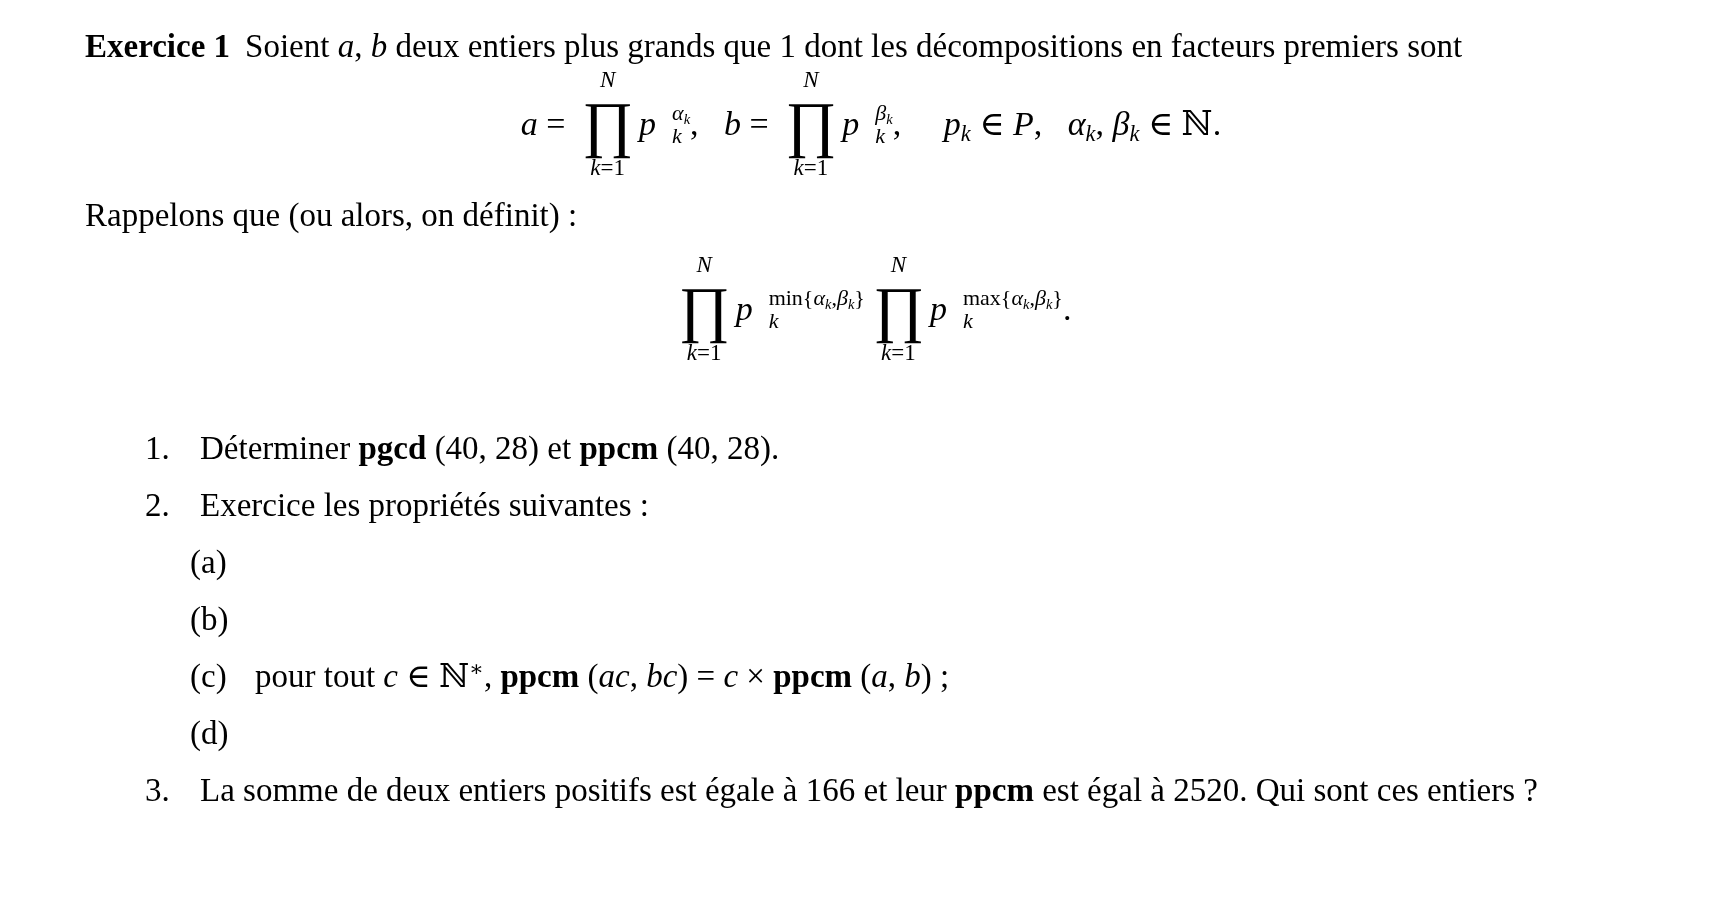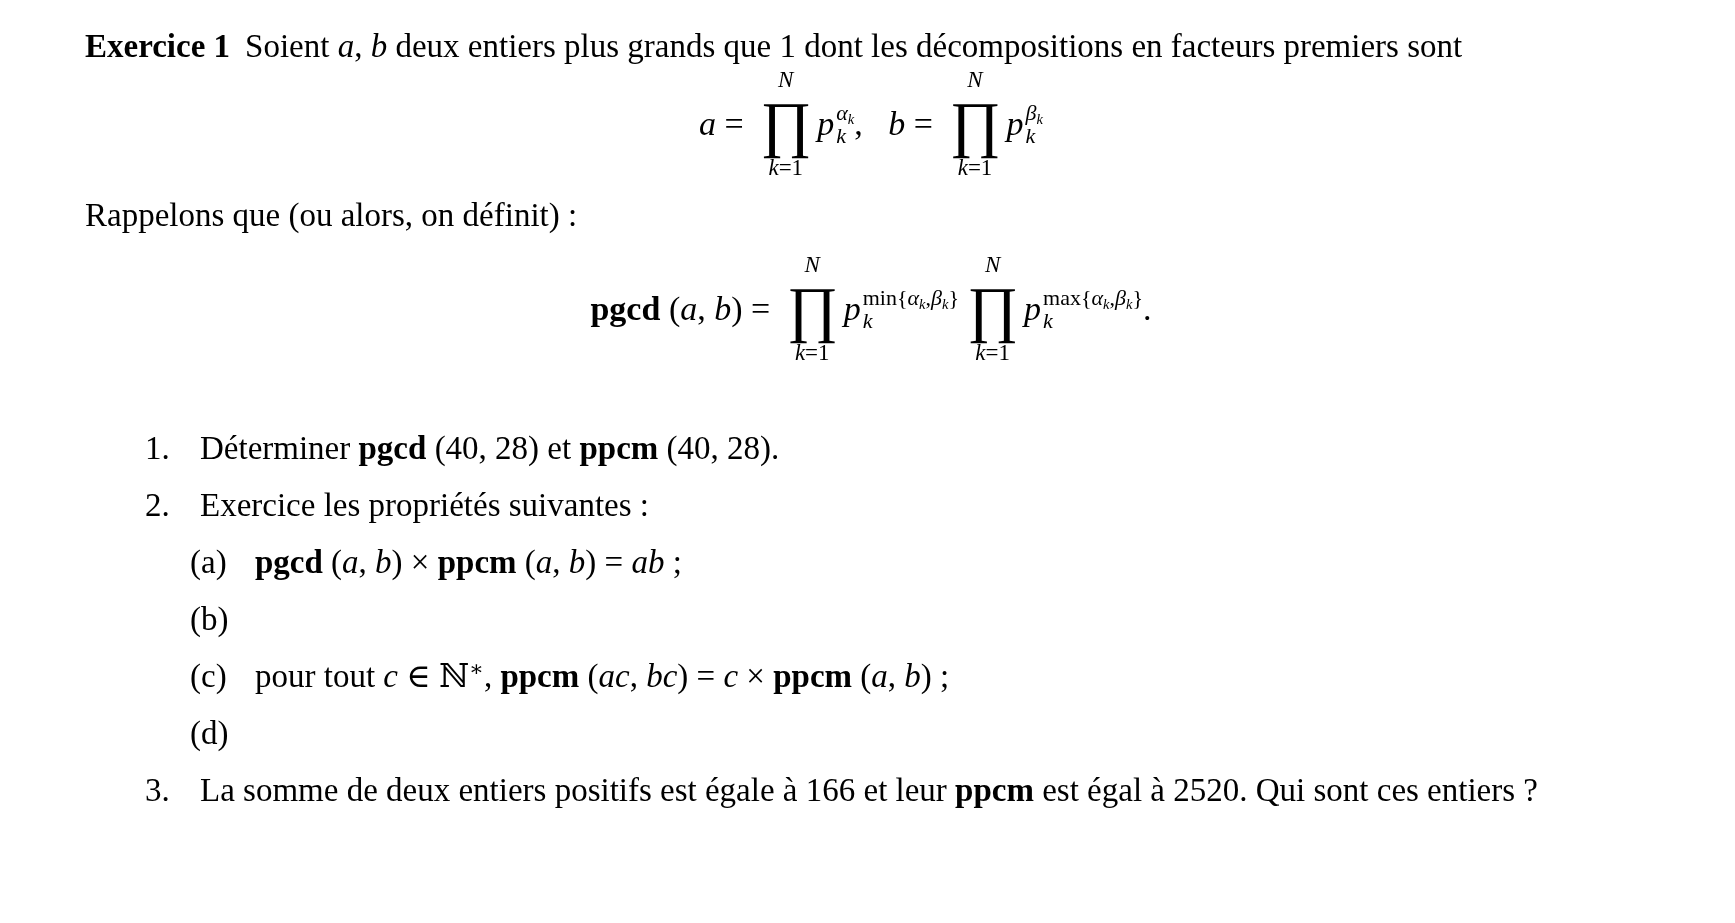--- a/index.html
+++ b/index.html
@@ -26,21 +26,21 @@
   
   .eq { display:flex; justify-content:center; align-items:center; }
   .eq1 { margin:-2px 0 12px 0; }
   .eq2 { margin:14px 0 60px 0; }
   .mtext { font-size:34px; line-height:42px; white-space:pre; }
   .prod { display:inline-flex; flex-direction:column; align-items:center; margin:0 6px 0 8px; }
   .plim { font-size:23px; line-height:26px; white-space:pre; }
   .pop  { font-size:62px; line-height:58px; padding:2px 0; }
   .scripted { display:inline-flex; align-items:center; }
   .sbase { font-size:34px; line-height:42px; }
-  .scripts { display:inline-flex; flex-direction:column; align-items:flex-start; justify-content:center; font-size:22px; line-height:23px; margin-left:2px; white-space:pre; }
+  .scripts { display:inline-flex; flex-direction:column; align-items:flex-start; justify-content:center; font-size:22px; line-height:23px; margin-left:16px; white-space:pre; }
 
   
   .qlist { margin:0; }
   .item { display:flex; line-height:45px; margin-bottom:12px; }
   .item .lab { flex:0 0 auto; }
   .item .txt { flex:1 1 auto; }
   .l1 { padding-left:60px; }
   .l1 .lab { width:55px; }
   .l2 { padding-left:105px; }
   .l2 .lab { width:65px; }
@@ -75,26 +75,26 @@
       <span class="pop">∏</span>
       <span class="plim"><i>k</i>=1</span>
     </span>
     <span class="scripted">
       <span class="sbase"><i>p</i></span>
       <span class="scripts">
         <span class="ssup"><i>β<sub>k</sub></i></span>
         <span class="ssub"><i>k</i></span>
       </span>
     </span>
+    <span class="mtext">,     <i>p<sub>k</sub></i> ∈ <i>P</i>,   <i>α<sub>k</sub></i>, <i>β<sub>k</sub></i> ∈ ℕ.</span>
   </div>
 
   <p class="para">Rappelons que (ou alors, on définit) :</p>
 
   <div class="eq eq2">
-    <span class="mtext"><b>pgcd</b> (<i>a</i>, <i>b</i>) = </span>
     <span class="prod">
       <span class="plim"><i>N</i></span>
       <span class="pop">∏</span>
       <span class="plim"><i>k</i>=1</span>
     </span>
     <span class="scripted">
       <span class="sbase"><i>p</i></span>
       <span class="scripts">
         <span class="ssup">min{<i>α<sub>k</sub></i>,<i>β<sub>k</sub></i>}</span>
         <span class="ssub"><i>k</i></span>
@@ -119,21 +119,20 @@
     <div class="item l1">
       <span class="lab">1.</span>
       <span class="txt">Déterminer <b>pgcd</b> (40, 28) et <b>ppcm</b> (40, 28).</span>
     </div>
     <div class="item l1">
       <span class="lab">2.</span>
       <span class="txt">Exercice les propriétés suivantes :</span>
     </div>
     <div class="item l2">
       <span class="lab">(a)</span>
-      <span class="txt"><b>pgcd</b> (<i>a</i>, <i>b</i>) × <b>ppcm</b> (<i>a</i>, <i>b</i>) = <i>ab</i> ;</span>
     </div>
     <div class="item l2">
       <span class="lab">(b)</span>
     </div>
     <div class="item l2">
       <span class="lab">(c)</span>
       <span class="txt">pour tout <i>c</i> ∈ ℕ<sup>∗</sup>, <b>ppcm</b> (<i>ac</i>, <i>bc</i>) = <i>c</i> × <b>ppcm</b> (<i>a</i>, <i>b</i>) ;</span>
     </div>
     <div class="item l2">
       <span class="lab">(d)</span>

